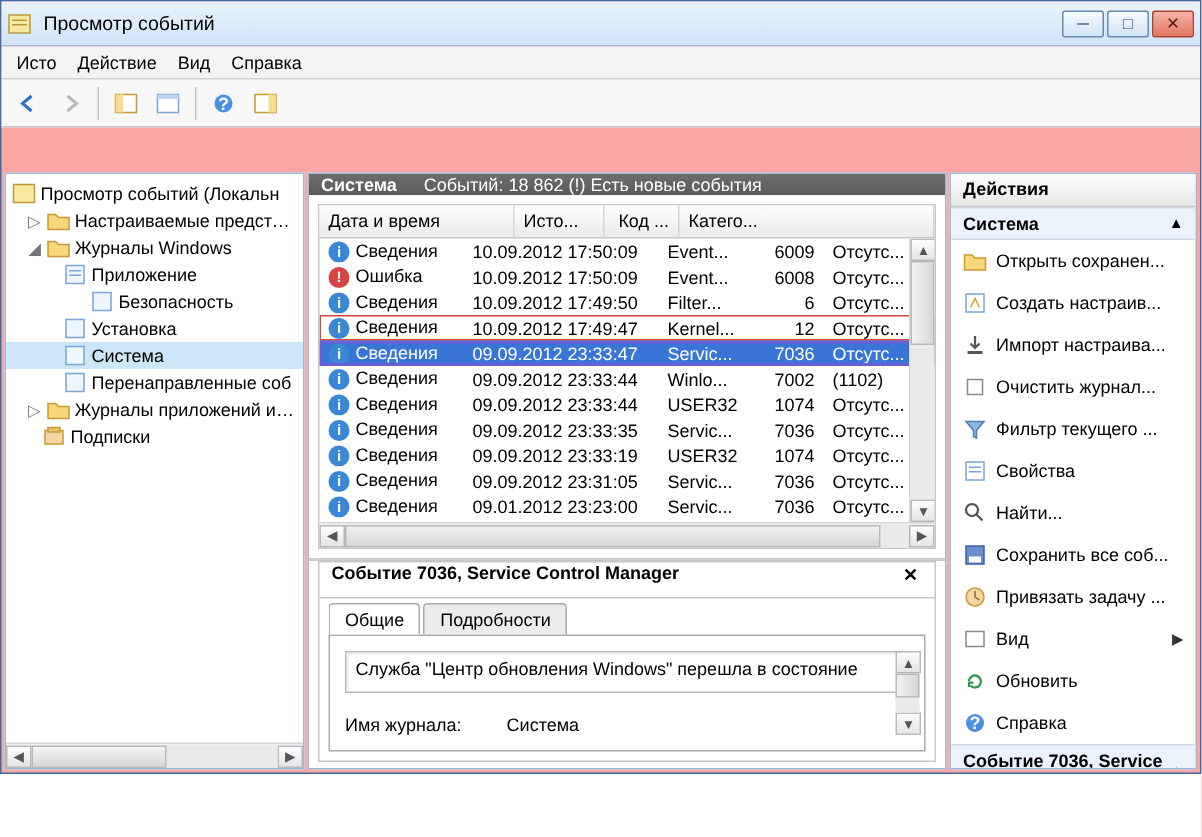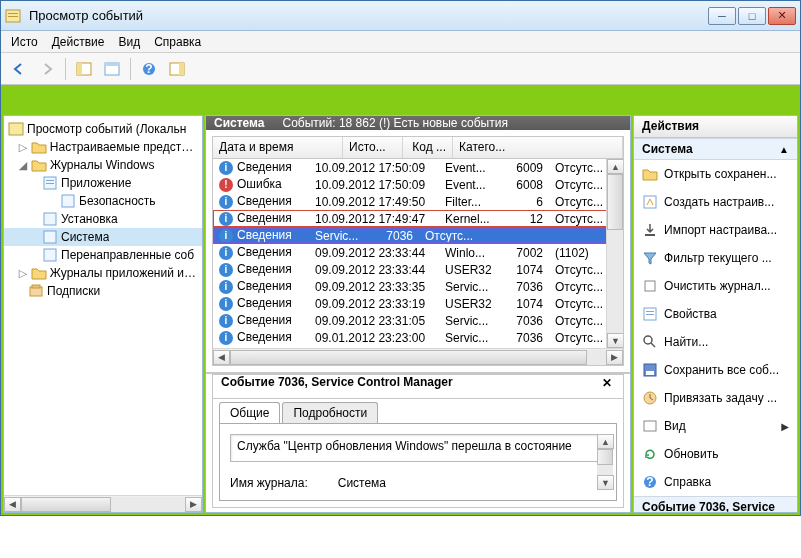--- a/index.html
+++ b/index.html
@@ -1,17 +1,17 @@
 <!DOCTYPE html>
 <html><head>
 <meta charset="utf-8">
 <style>
 * { box-sizing: border-box; margin: 0; padding: 0; font-family: "Segoe UI", Tahoma, sans-serif; font-size: 12px; }
 body { background: #fff; }
-.window { width: 801px; height: 516px; border: 1px solid #3a6ea5; display: flex; flex-direction: column; background: #84cc16; }
+.window { width: 801px; height: 516px; border: 1px solid #3a6ea5; display: flex; flex-direction: column; background: #fca5a5; }
 .titlebar { height: 30px; background: linear-gradient(#eaf3fb, #cfe4f7); display: flex; align-items: center; padding: 0 4px; border-bottom: 1px solid #9db9d6; }
 .titlebar .title { flex: 1; padding-left: 4px; font-size: 13px; }
 .titlebar .ticon { width: 16px; height: 16px; margin-right: 4px; }
 .winbtns { display: flex; gap: 2px; }
 .winbtn { width: 28px; height: 18px; border: 1px solid #6b8aab; background: linear-gradient(#f5faff,#d3e5f6); border-radius: 2px; display:flex; align-items:center; justify-content:center; font-size:11px; color:#2b4a6a; }
 .winbtn.close { background: linear-gradient(#f6b3a6,#e17662); border-color:#b3412f; color:#5a170c; }
 .menubar { height: 22px; background:#f4f4f4; display:flex; align-items:center; gap:14px; padding:0 10px; border-bottom:1px solid #d0d0d0; }
 .menubar span { cursor:default; }
 .toolbar { height: 32px; background:#f7f7f7; display:flex; align-items:center; gap:4px; padding:0 6px; border-bottom:1px solid #c7c7c7; }
 .tbtn { width:24px; height:24px; display:flex; align-items:center; justify-content:center; border:1px solid transparent; border-radius:2px; }
@@ -275,20 +275,21 @@
             </div>
             <div class="grow hl">
               <div class="gc c1"><span class="lvlico info">i</span>Сведения</div>
               <div class="gc c2">10.09.2012 17:49:47</div>
               <div class="gc c3">Kernel...</div>
               <div class="gc c4">12</div>
               <div class="gc c5" style="padding-right:20px">Отсутс...</div>
             </div>
             <div class="grow sel hlb">
               <div class="gc c1"><span class="lvlico info">i</span>Сведения</div>
+              <div class="gc c2">09.09.2012 23:33:47</div>
               <div class="gc c3">Servic...</div>
               <div class="gc c4">7036</div>
               <div class="gc c5" style="padding-right:20px">Отсутс...</div>
             </div>
             <div class="grow">
               <div class="gc c1"><span class="lvlico info">i</span>Сведения</div>
               <div class="gc c2">09.09.2012 23:33:44</div>
               <div class="gc c3">Winlo...</div>
               <div class="gc c4">7002</div>
               <div class="gc c5" style="padding-right:20px">(1102)</div>
@@ -399,32 +400,32 @@
               <svg width="16" height="16">
                 <path d="M8 2v8M5 7l3 3 3-3" fill="none" stroke="#555" stroke-width="1.5"></path>
                 <rect x="3" y="12" width="10" height="2" fill="#555"></rect>
               </svg>
             </span>
             <span class="lbl">Импорт настраива...</span>
           </div>
           <div class="ritem">
             <span class="ico">
               <svg width="16" height="16">
+                <rect x="3" y="3" width="10" height="10" fill="#fff" stroke="#888"></rect>
+              </svg>
+            </span>
+            <span class="lbl">Очистить журнал...</span>
+          </div>
+          <div class="ritem">
+            <span class="ico">
+              <svg width="16" height="16">
                 <path d="M2 3h12l-5 6v5l-2-1v-4z" fill="#8ab7e4" stroke="#4a7db0"></path>
               </svg>
             </span>
             <span class="lbl">Фильтр текущего ...</span>
-          </div>
-          <div class="ritem">
-            <span class="ico">
-              <svg width="16" height="16">
-                <rect x="3" y="3" width="10" height="10" fill="#fff" stroke="#888"></rect>
-              </svg>
-            </span>
-            <span class="lbl">Очистить журнал...</span>
           </div>
           <div class="ritem">
             <span class="ico">
               <svg width="16" height="16">
                 <rect x="2" y="2" width="12" height="12" fill="#fff" stroke="#7aa5d6"></rect>
                 <rect x="4" y="5" width="8" height="1" fill="#7aa5d6"></rect>
                 <rect x="4" y="8" width="8" height="1" fill="#7aa5d6"></rect>
               </svg>
             </span>
             <span class="lbl">Свойства</span>

